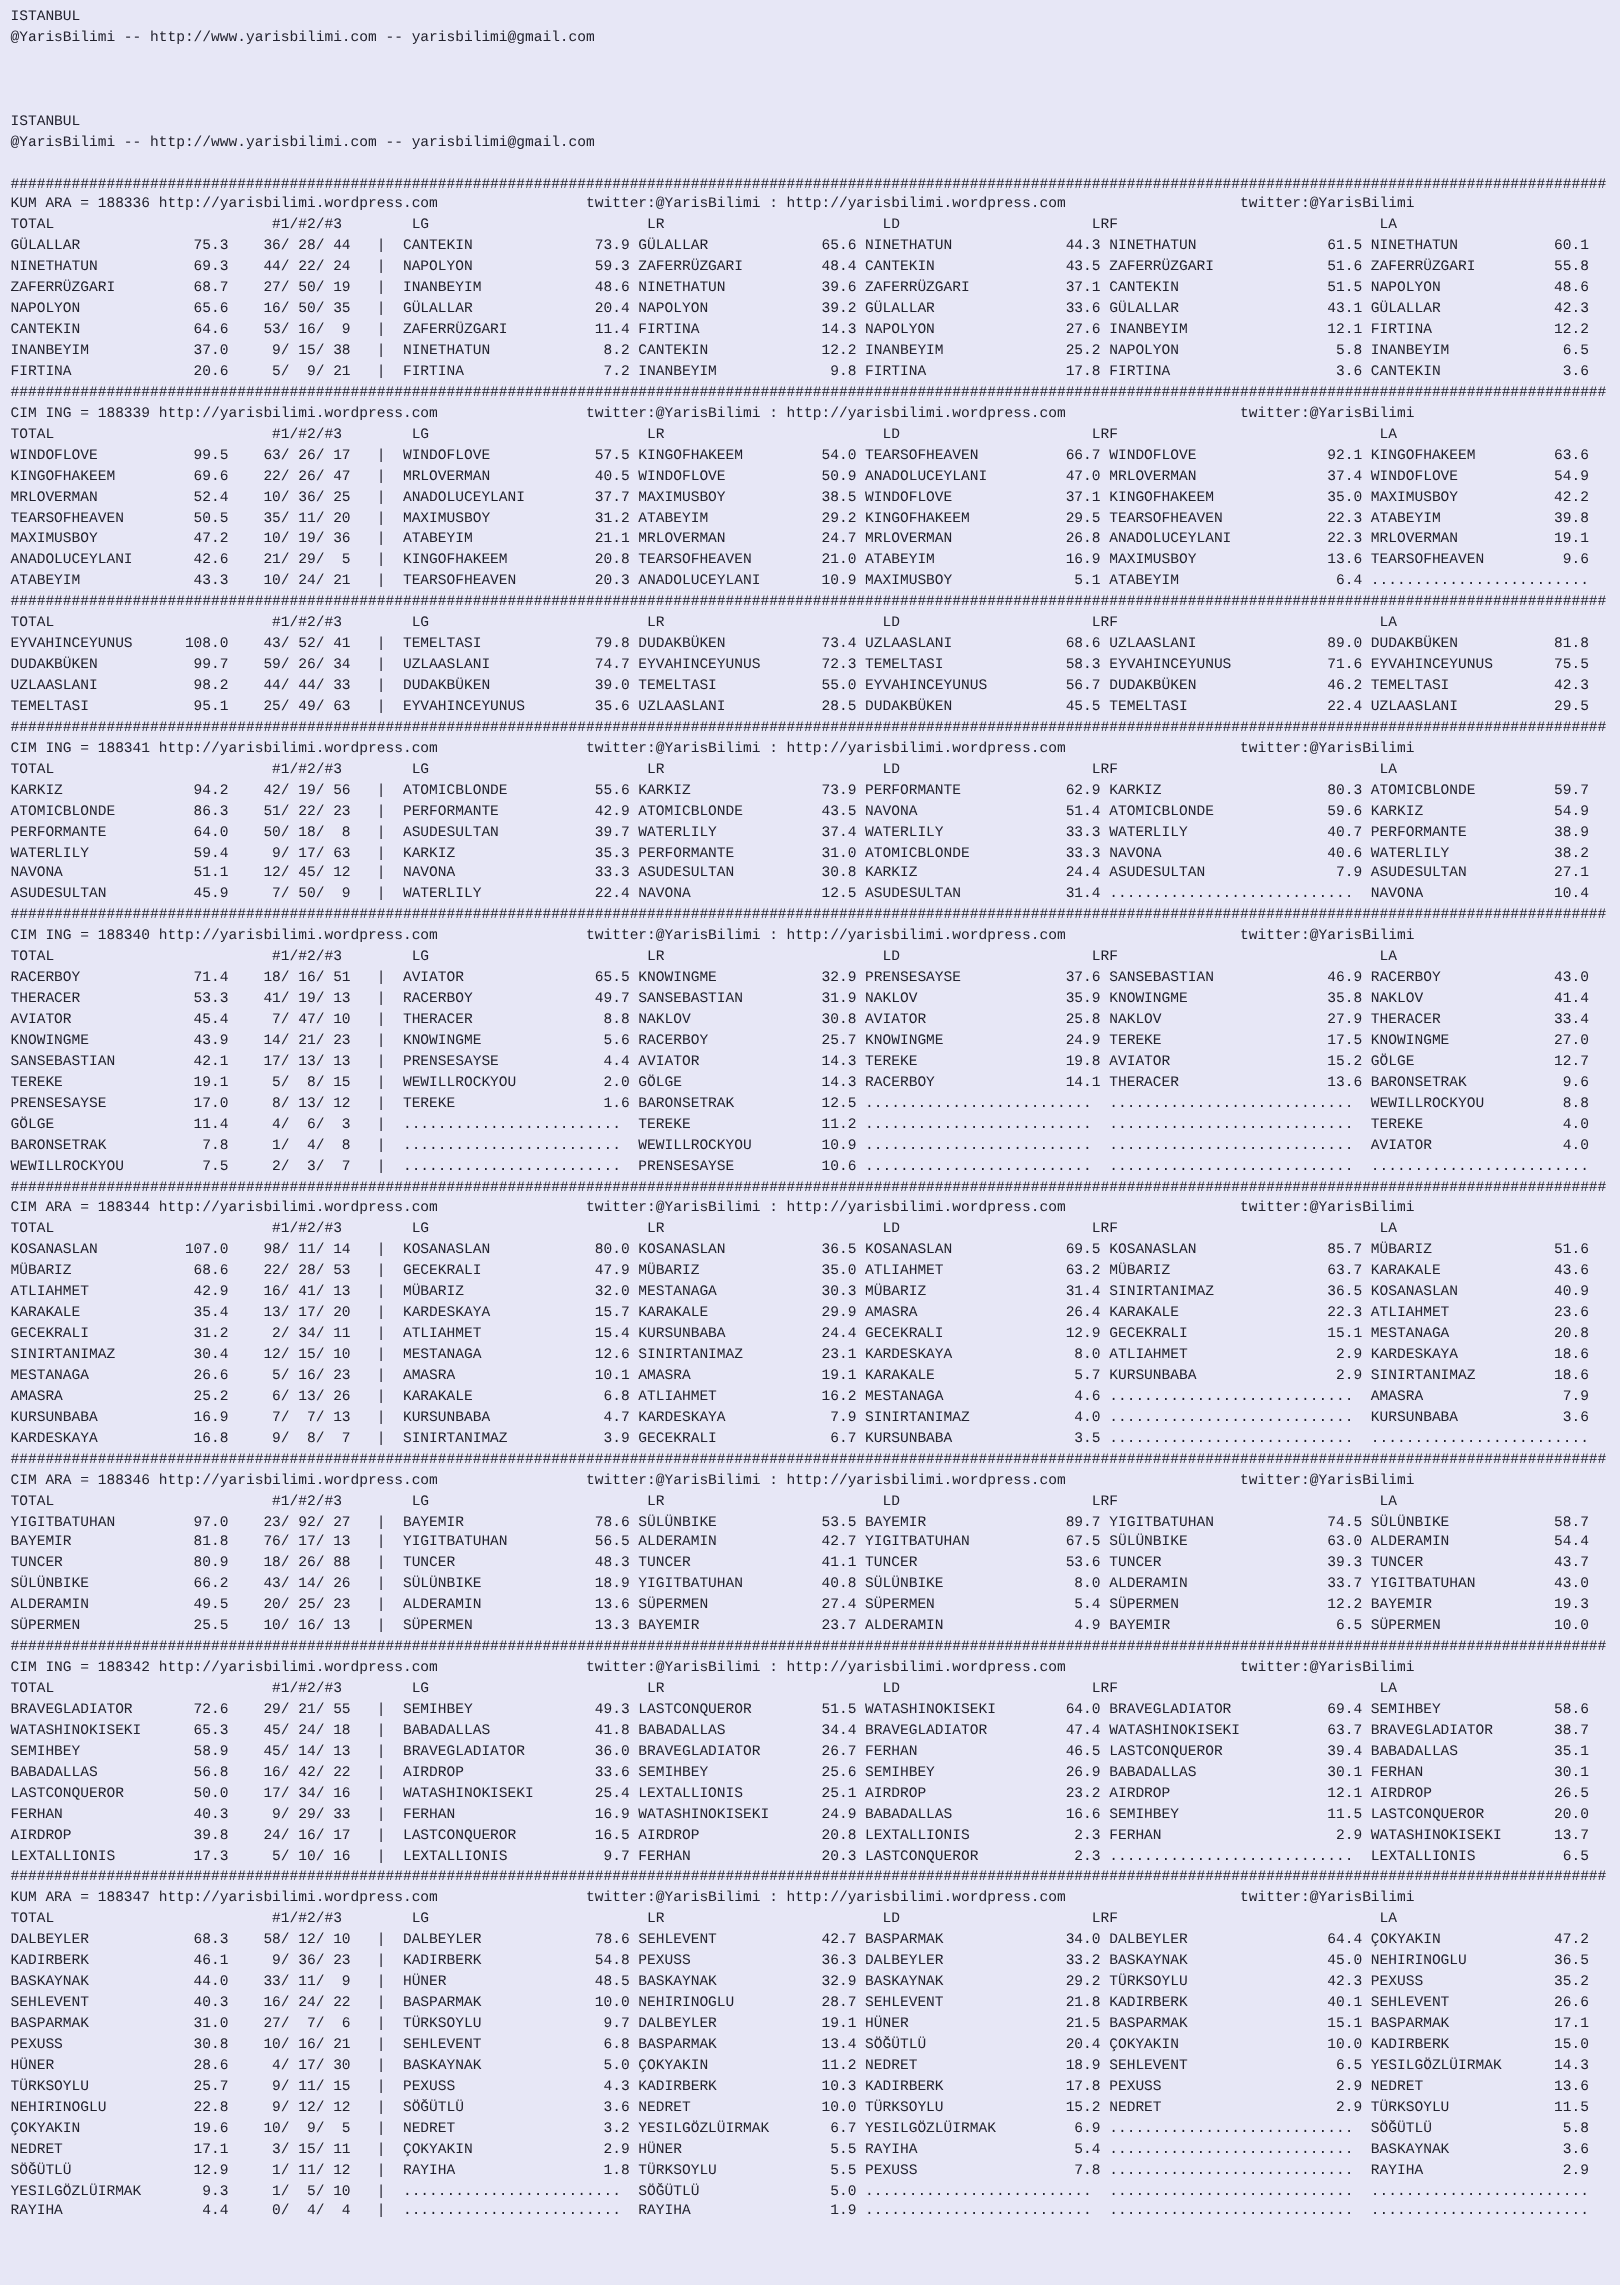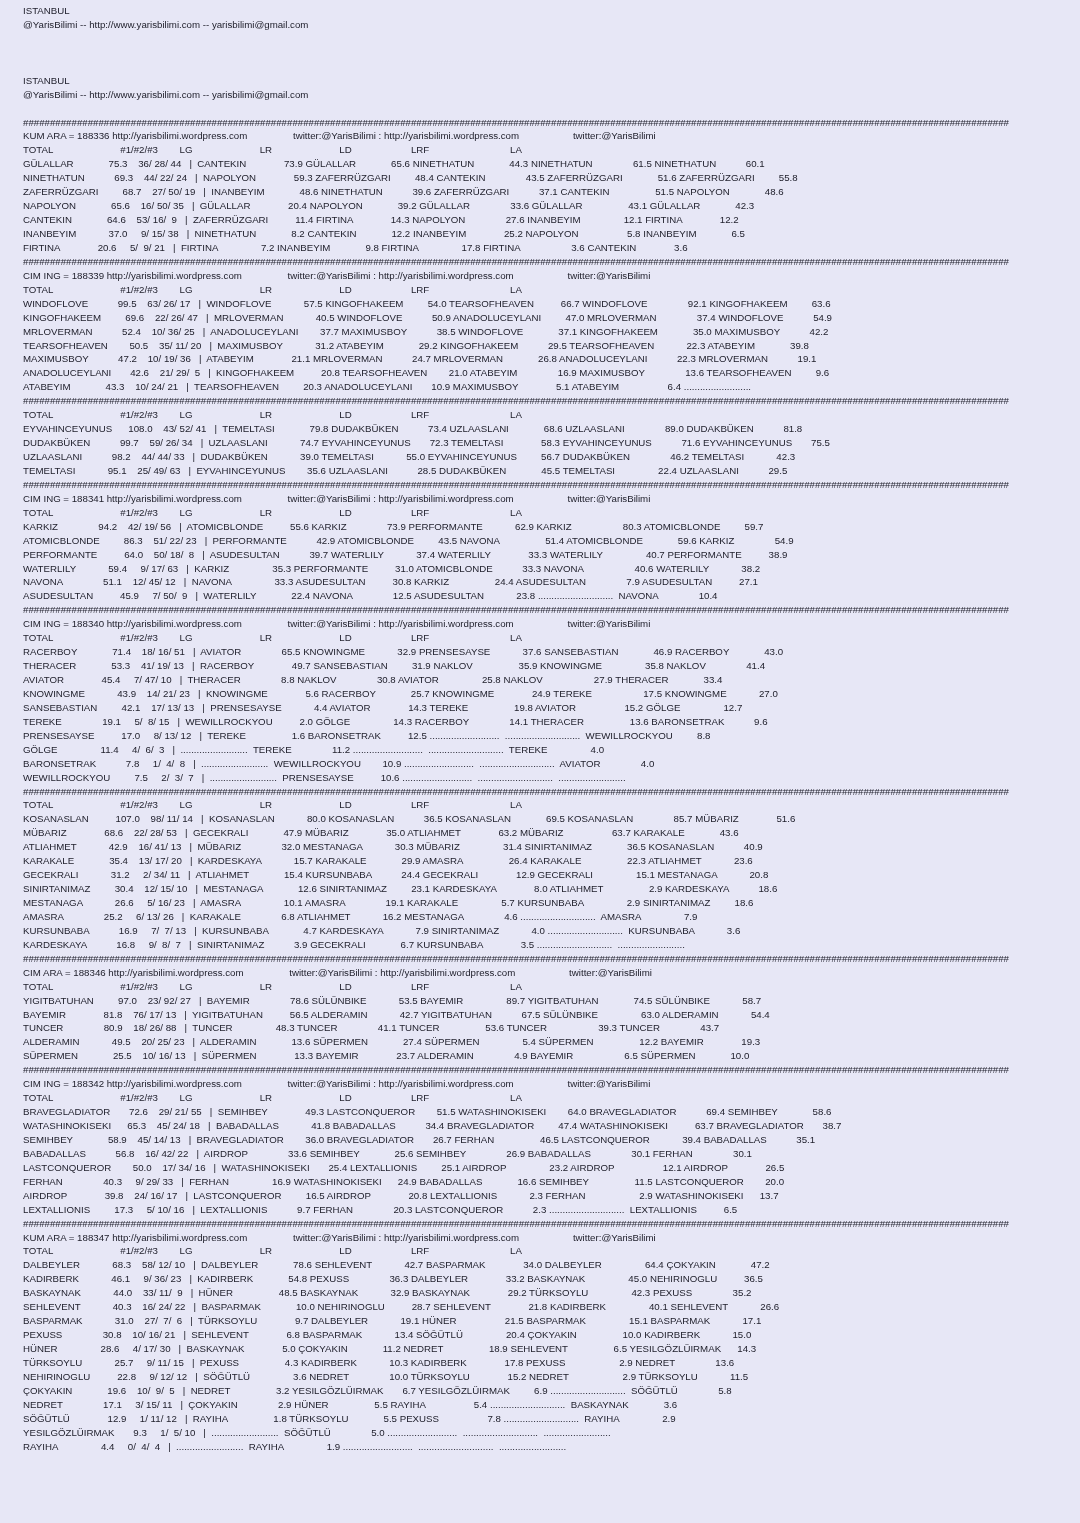--- a/index.html
+++ b/index.html
@@ -4,25 +4,25 @@
 <style>
   :root { --lh: 13.94px; }
   html, body { margin: 0; padding: 0; }
   body {
     background: #e7e7f6;
     width: 1080px;
     height: 1523px;
     overflow: hidden;
   }
   .doc {
-    font-family: Liberation Sans, sans-serif;
+    font-family: Liberation Mono, monospace;
     font-size: 9.7px;
     line-height: var(--lh);
     color: #22222e;
-    padding: 4px 0 0 23px;
+    padding: 4px 0 0 7px;
   }
   .line {
     white-space: pre;
     min-height: var(--lh);
     height: var(--lh);
     overflow: visible;
   }
 </style>
 </head>
 <body>
@@ -64,52 +64,54 @@
       <div class="line">UZLAASLANI           98.2    44/ 44/ 33   |  DUDAKBÜKEN            39.0 TEMELTASI            55.0 EYVAHINCEYUNUS         56.7 DUDAKBÜKEN               46.2 TEMELTASI            42.3</div>
       <div class="line">TEMELTASI            95.1    25/ 49/ 63   |  EYVAHINCEYUNUS        35.6 UZLAASLANI           28.5 DUDAKBÜKEN             45.5 TEMELTASI                22.4 UZLAASLANI           29.5</div>
       <div class="line">#######################################################################################################################################################################################</div>
       <div class="line">CIM ING = 188341 http://yarisbilimi.wordpress.com                 twitter:@YarisBilimi : http://yarisbilimi.wordpress.com                    twitter:@YarisBilimi</div>
       <div class="line">TOTAL                         #1/#2/#3        LG                         LR                         LD                      LRF                              LA</div>
       <div class="line">KARKIZ               94.2    42/ 19/ 56   |  ATOMICBLONDE          55.6 KARKIZ               73.9 PERFORMANTE            62.9 KARKIZ                   80.3 ATOMICBLONDE         59.7</div>
       <div class="line">ATOMICBLONDE         86.3    51/ 22/ 23   |  PERFORMANTE           42.9 ATOMICBLONDE         43.5 NAVONA                 51.4 ATOMICBLONDE             59.6 KARKIZ               54.9</div>
       <div class="line">PERFORMANTE          64.0    50/ 18/  8   |  ASUDESULTAN           39.7 WATERLILY            37.4 WATERLILY              33.3 WATERLILY                40.7 PERFORMANTE          38.9</div>
       <div class="line">WATERLILY            59.4     9/ 17/ 63   |  KARKIZ                35.3 PERFORMANTE          31.0 ATOMICBLONDE           33.3 NAVONA                   40.6 WATERLILY            38.2</div>
       <div class="line">NAVONA               51.1    12/ 45/ 12   |  NAVONA                33.3 ASUDESULTAN          30.8 KARKIZ                 24.4 ASUDESULTAN               7.9 ASUDESULTAN          27.1</div>
-      <div class="line">ASUDESULTAN          45.9     7/ 50/  9   |  WATERLILY             22.4 NAVONA               12.5 ASUDESULTAN            23.8 ............................  NAVONA               10.4</div>
+      <div class="line">ASUDESULTAN          45.9     7/ 50/  9   |  WATERLILY             22.4 NAVONA               12.5 ASUDESULTAN            31.4 ............................  NAVONA               10.4</div>
       <div class="line">#######################################################################################################################################################################################</div>
       <div class="line">CIM ING = 188340 http://yarisbilimi.wordpress.com                 twitter:@YarisBilimi : http://yarisbilimi.wordpress.com                    twitter:@YarisBilimi</div>
       <div class="line">TOTAL                         #1/#2/#3        LG                         LR                         LD                      LRF                              LA</div>
       <div class="line">RACERBOY             71.4    18/ 16/ 51   |  AVIATOR               65.5 KNOWINGME            32.9 PRENSESAYSE            37.6 SANSEBASTIAN             46.9 RACERBOY             43.0</div>
       <div class="line">THERACER             53.3    41/ 19/ 13   |  RACERBOY              49.7 SANSEBASTIAN         31.9 NAKLOV                 35.9 KNOWINGME                35.8 NAKLOV               41.4</div>
       <div class="line">AVIATOR              45.4     7/ 47/ 10   |  THERACER               8.8 NAKLOV               30.8 AVIATOR                25.8 NAKLOV                   27.9 THERACER             33.4</div>
       <div class="line">KNOWINGME            43.9    14/ 21/ 23   |  KNOWINGME              5.6 RACERBOY             25.7 KNOWINGME              24.9 TEREKE                   17.5 KNOWINGME            27.0</div>
       <div class="line">SANSEBASTIAN         42.1    17/ 13/ 13   |  PRENSESAYSE            4.4 AVIATOR              14.3 TEREKE                 19.8 AVIATOR                  15.2 GÖLGE                12.7</div>
       <div class="line">TEREKE               19.1     5/  8/ 15   |  WEWILLROCKYOU          2.0 GÖLGE                14.3 RACERBOY               14.1 THERACER                 13.6 BARONSETRAK           9.6</div>
       <div class="line">PRENSESAYSE          17.0     8/ 13/ 12   |  TEREKE                 1.6 BARONSETRAK          12.5 ..........................  ............................  WEWILLROCKYOU         8.8</div>
       <div class="line">GÖLGE                11.4     4/  6/  3   |  .........................  TEREKE               11.2 ..........................  ............................  TEREKE                4.0</div>
       <div class="line">BARONSETRAK           7.8     1/  4/  8   |  .........................  WEWILLROCKYOU        10.9 ..........................  ............................  AVIATOR               4.0</div>
       <div class="line">WEWILLROCKYOU         7.5     2/  3/  7   |  .........................  PRENSESAYSE          10.6 ..........................  ............................  .........................</div>
       <div class="line">#######################################################################################################################################################################################</div>
+      <div class="line">CIM ARA = 188344 http://yarisbilimi.wordpress.com                 twitter:@YarisBilimi : http://yarisbilimi.wordpress.com                    twitter:@YarisBilimi</div>
       <div class="line">TOTAL                         #1/#2/#3        LG                         LR                         LD                      LRF                              LA</div>
       <div class="line">KOSANASLAN          107.0    98/ 11/ 14   |  KOSANASLAN            80.0 KOSANASLAN           36.5 KOSANASLAN             69.5 KOSANASLAN               85.7 MÜBARIZ              51.6</div>
       <div class="line">MÜBARIZ              68.6    22/ 28/ 53   |  GECEKRALI             47.9 MÜBARIZ              35.0 ATLIAHMET              63.2 MÜBARIZ                  63.7 KARAKALE             43.6</div>
       <div class="line">ATLIAHMET            42.9    16/ 41/ 13   |  MÜBARIZ               32.0 MESTANAGA            30.3 MÜBARIZ                31.4 SINIRTANIMAZ             36.5 KOSANASLAN           40.9</div>
       <div class="line">KARAKALE             35.4    13/ 17/ 20   |  KARDESKAYA            15.7 KARAKALE             29.9 AMASRA                 26.4 KARAKALE                 22.3 ATLIAHMET            23.6</div>
       <div class="line">GECEKRALI            31.2     2/ 34/ 11   |  ATLIAHMET             15.4 KURSUNBABA           24.4 GECEKRALI              12.9 GECEKRALI                15.1 MESTANAGA            20.8</div>
       <div class="line">SINIRTANIMAZ         30.4    12/ 15/ 10   |  MESTANAGA             12.6 SINIRTANIMAZ         23.1 KARDESKAYA              8.0 ATLIAHMET                 2.9 KARDESKAYA           18.6</div>
       <div class="line">MESTANAGA            26.6     5/ 16/ 23   |  AMASRA                10.1 AMASRA               19.1 KARAKALE                5.7 KURSUNBABA                2.9 SINIRTANIMAZ         18.6</div>
       <div class="line">AMASRA               25.2     6/ 13/ 26   |  KARAKALE               6.8 ATLIAHMET            16.2 MESTANAGA               4.6 ............................  AMASRA                7.9</div>
       <div class="line">KURSUNBABA           16.9     7/  7/ 13   |  KURSUNBABA             4.7 KARDESKAYA            7.9 SINIRTANIMAZ            4.0 ............................  KURSUNBABA            3.6</div>
       <div class="line">KARDESKAYA           16.8     9/  8/  7   |  SINIRTANIMAZ           3.9 GECEKRALI             6.7 KURSUNBABA              3.5 ............................  .........................</div>
       <div class="line">#######################################################################################################################################################################################</div>
       <div class="line">CIM ARA = 188346 http://yarisbilimi.wordpress.com                 twitter:@YarisBilimi : http://yarisbilimi.wordpress.com                    twitter:@YarisBilimi</div>
       <div class="line">TOTAL                         #1/#2/#3        LG                         LR                         LD                      LRF                              LA</div>
       <div class="line">YIGITBATUHAN         97.0    23/ 92/ 27   |  BAYEMIR               78.6 SÜLÜNBIKE            53.5 BAYEMIR                89.7 YIGITBATUHAN             74.5 SÜLÜNBIKE            58.7</div>
       <div class="line">BAYEMIR              81.8    76/ 17/ 13   |  YIGITBATUHAN          56.5 ALDERAMIN            42.7 YIGITBATUHAN           67.5 SÜLÜNBIKE                63.0 ALDERAMIN            54.4</div>
       <div class="line">TUNCER               80.9    18/ 26/ 88   |  TUNCER                48.3 TUNCER               41.1 TUNCER                 53.6 TUNCER                   39.3 TUNCER               43.7</div>
+      <div class="line">SÜLÜNBIKE            66.2    43/ 14/ 26   |  SÜLÜNBIKE             18.9 YIGITBATUHAN         40.8 SÜLÜNBIKE               8.0 ALDERAMIN                33.7 YIGITBATUHAN         43.0</div>
       <div class="line">ALDERAMIN            49.5    20/ 25/ 23   |  ALDERAMIN             13.6 SÜPERMEN             27.4 SÜPERMEN                5.4 SÜPERMEN                 12.2 BAYEMIR              19.3</div>
       <div class="line">SÜPERMEN             25.5    10/ 16/ 13   |  SÜPERMEN              13.3 BAYEMIR              23.7 ALDERAMIN               4.9 BAYEMIR                   6.5 SÜPERMEN             10.0</div>
       <div class="line">#######################################################################################################################################################################################</div>
       <div class="line">CIM ING = 188342 http://yarisbilimi.wordpress.com                 twitter:@YarisBilimi : http://yarisbilimi.wordpress.com                    twitter:@YarisBilimi</div>
       <div class="line">TOTAL                         #1/#2/#3        LG                         LR                         LD                      LRF                              LA</div>
       <div class="line">BRAVEGLADIATOR       72.6    29/ 21/ 55   |  SEMIHBEY              49.3 LASTCONQUEROR        51.5 WATASHINOKISEKI        64.0 BRAVEGLADIATOR           69.4 SEMIHBEY             58.6</div>
       <div class="line">WATASHINOKISEKI      65.3    45/ 24/ 18   |  BABADALLAS            41.8 BABADALLAS           34.4 BRAVEGLADIATOR         47.4 WATASHINOKISEKI          63.7 BRAVEGLADIATOR       38.7</div>
       <div class="line">SEMIHBEY             58.9    45/ 14/ 13   |  BRAVEGLADIATOR        36.0 BRAVEGLADIATOR       26.7 FERHAN                 46.5 LASTCONQUEROR            39.4 BABADALLAS           35.1</div>
       <div class="line">BABADALLAS           56.8    16/ 42/ 22   |  AIRDROP               33.6 SEMIHBEY             25.6 SEMIHBEY               26.9 BABADALLAS               30.1 FERHAN               30.1</div>
       <div class="line">LASTCONQUEROR        50.0    17/ 34/ 16   |  WATASHINOKISEKI       25.4 LEXTALLIONIS         25.1 AIRDROP                23.2 AIRDROP                  12.1 AIRDROP              26.5</div>

